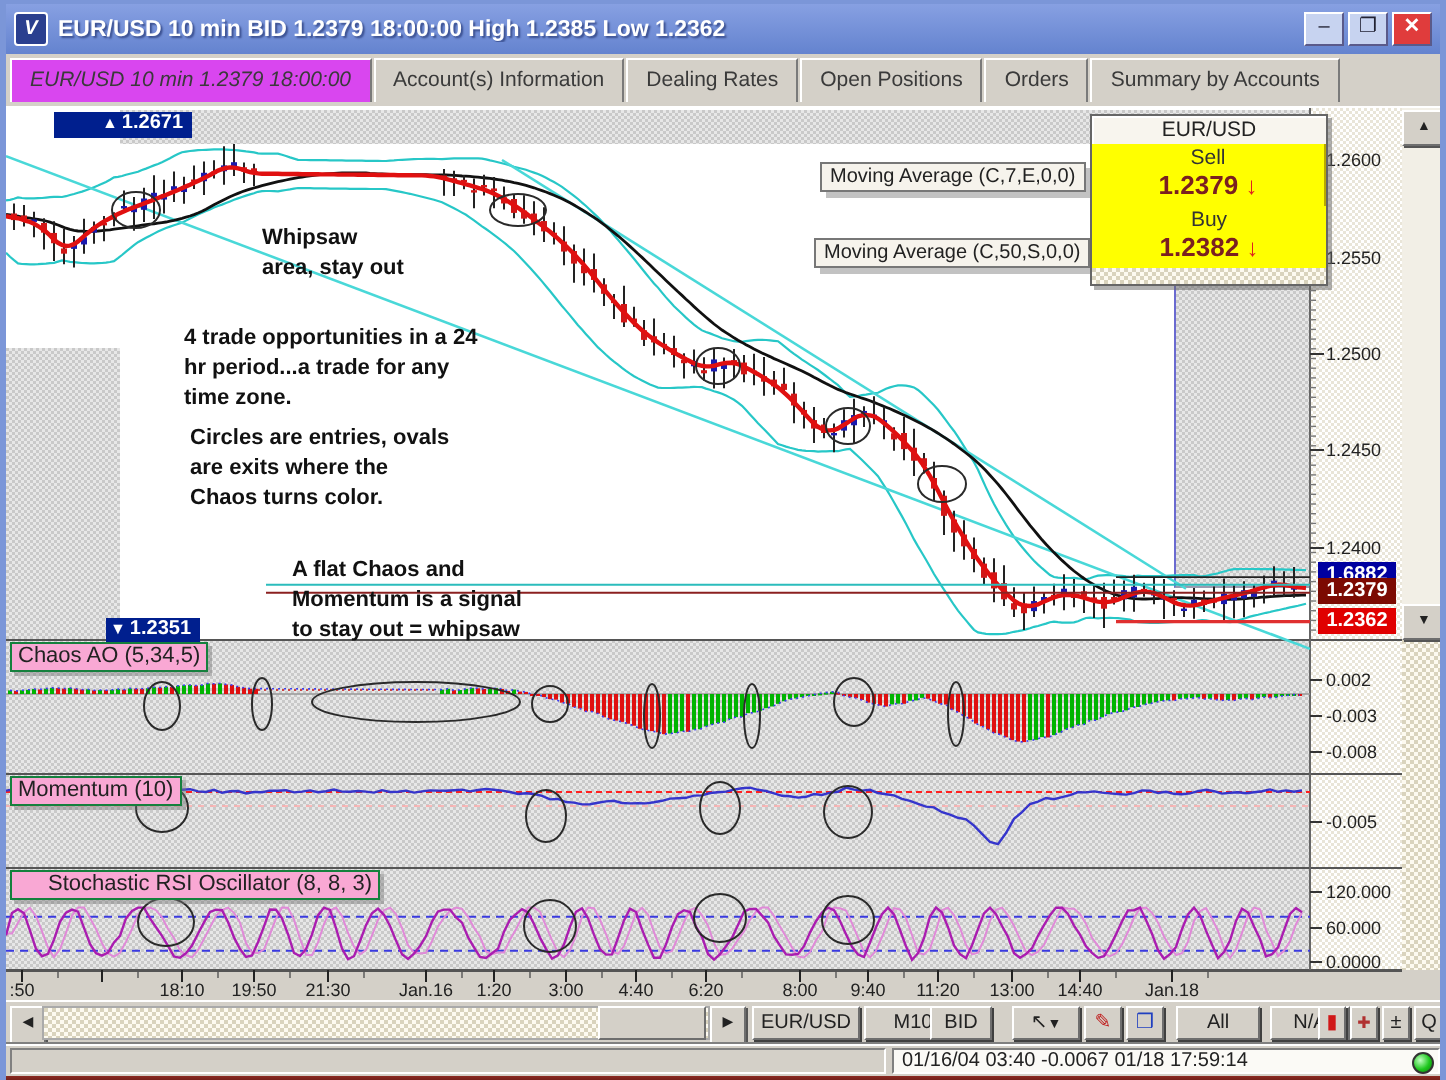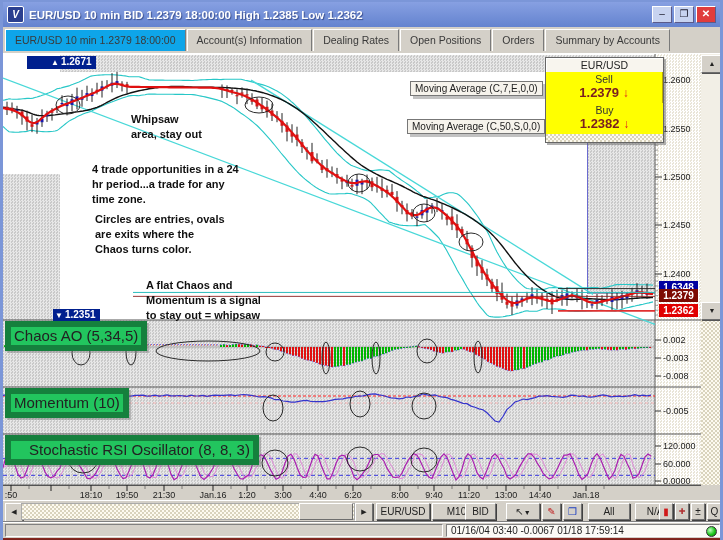--- a/index.html
+++ b/index.html
@@ -13,21 +13,21 @@
     display:flex;align-items:center;justify-content:center;border:1px solid #fff;border-radius:2px;margin-right:5px;font-style:italic;}
   #title-text{color:#fff;font-size:11.5px;font-weight:bold;text-shadow:1px 1px 1px #3a4f8f;flex:1;white-space:nowrap;overflow:hidden;}
   .winbtn{width:18px;height:15px;margin-left:2px;font-size:10px;line-height:13px;text-align:center;
     background:#c7d3f0;border:1px solid;border-color:#fff #5a5a8a #5a5a8a #fff;color:#223;cursor:default;}
   .winbtn.close{background:#e03c3c;color:#fff;font-weight:bold;}
   
   #tabbar{position:absolute;left:0;top:25px;width:100%;height:27px;background:#d4d0c8;border-bottom:1px solid #fff;
     display:flex;align-items:center;padding-left:2px;box-sizing:border-box;}
   .tab{font-size:10.5px;color:#3a3a3a;padding:4px 9px 5px 9px;background:#d4d0c8;
     border:1px solid;border-color:#fff #7a7a7a #7a7a7a #fff;border-bottom:none;margin-right:1px;white-space:nowrap;}
-  .tab.active{background:#0ea5e9;}
+  .tab.active{background:#d946ef;font-style:italic;}
   
   .checker-gray{background-image:conic-gradient(#e7e7e7 25%,#c9c9c9 0 50%,#e7e7e7 0 75%,#c9c9c9 0);background-size:3px 3px;}
   .checker-lite{background-image:conic-gradient(#ffffff 25%,#e9e5d8 0 50%,#ffffff 0 75%,#e9e5d8 0);background-size:3px 3px;}
   .checker-sb{background-image:conic-gradient(#fdfaf0 25%,#d9d3bd 0 50%,#fdfaf0 0 75%,#d9d3bd 0);background-size:4px 4px;}
   
   #plot-bg{left:0;top:52px;width:652px;height:266px;background:#fff;}
   #strip-top{left:57px;top:53px;width:595px;height:17px;}
   #block-left{left:0;top:172px;width:57px;height:146px;}
   #block-right{left:584px;top:70px;width:68px;height:221px;border-left:1px solid #6a6ad0;border-bottom:1px solid #9a9ab0;}
   #axis-col{left:652px;top:52px;width:46px;height:431px;}
@@ -35,21 +35,21 @@
   #svg-layer{position:absolute;left:0;top:0;width:723px;height:540px;pointer-events:none;}
   
   .flag{position:absolute;background:#001f8e;color:#fff;font-size:10px;font-weight:bold;
     padding:0 4px 1px 2px;height:12px;line-height:12px;white-space:nowrap;}
   .flag .glyph{font-size:8px;margin-right:2px;}
   .pmarker{position:absolute;left:656px;width:39px;height:13px;color:#fff;font-size:10px;font-weight:bold;
     text-align:center;line-height:13px;}
   
   .legend-chip{position:absolute;background:#f6f3ec;border:1px solid #777;font-size:10px;color:#222;
     padding:1px 4px;white-space:nowrap;box-shadow:3px 3px 0 rgba(120,120,120,.45);}
-  .ind-chip{position:absolute;background:#22c55e;border:6px solid #15803d;font-size:15px;color:#222;
+  .ind-chip{position:absolute;background:#f9a8d4;border:1px solid #15803d;font-size:11px;color:#222;
     padding:0 3px 1px 3px;white-space:nowrap;box-shadow:2px 2px 0 rgba(120,120,120,.45);}
   
   .anno{position:absolute;font-size:11px;font-weight:bold;color:#111;white-space:pre-line;line-height:1.35;}
   
   #quote{position:absolute;left:542px;top:55px;width:117px;border:1px solid #666;
     box-shadow:inset 1px 1px 0 #fff, 2px 2px 0 rgba(100,100,100,.5);background:#f8f5ee;}
   #quote .qhead{font-size:10.5px;color:#222;text-align:center;padding:1px 0;}
   #quote .qbody{background:#ffff00;display:flex;flex-direction:column;}
   #quote .qcol{flex:1;text-align:center;padding:1px 0 3px 0;}
   #quote .qcol.sell{border-right:1px solid #b8a900;}
@@ -726,21 +726,21 @@
         <div class="qval"><span>1.2379</span> <span class="qarrow">↓</span></div>
       </div>
       <div class="qcol">
         <div class="qlabel">Buy</div>
         <div class="qval"><span>1.2382</span> <span class="qarrow">↓</span></div>
       </div>
     </div>
     <div class="qfoot checker-sb"></div>
   </div>
 
-  <div class="pmarker" style="top:279px;background:#0000a0;z-index:3;">1.6348</div>
+  <div class="pmarker" style="top:279px;background:#0000a0;z-index:3;">1.6882</div>
   <div class="pmarker" style="top:287px;background:#7c0a02;z-index:4;">1.2379</div>
   <div class="pmarker" style="top:302px;background:#e00000;z-index:3;">1.2362</div>
 
   <div class="ind-chip" style="left:2px;top:319px;">Chaos AO (5,34,5)</div>
   <div class="ind-chip" style="left:2px;top:386px;">Momentum (10)</div>
   <div class="ind-chip" style="left:2px;top:433px;padding-left:18px;">Stochastic RSI Oscillator (8, 8, 3)</div>
 
   <div class="abs" style="left:698px;top:52px;width:21px;height:266px;background:#f2efe6;"></div>
   <div class="sbtn" style="left:698px;top:53px;width:20px;height:16px;line-height:15px;">▲</div>
   <div id="vthumb"></div>

